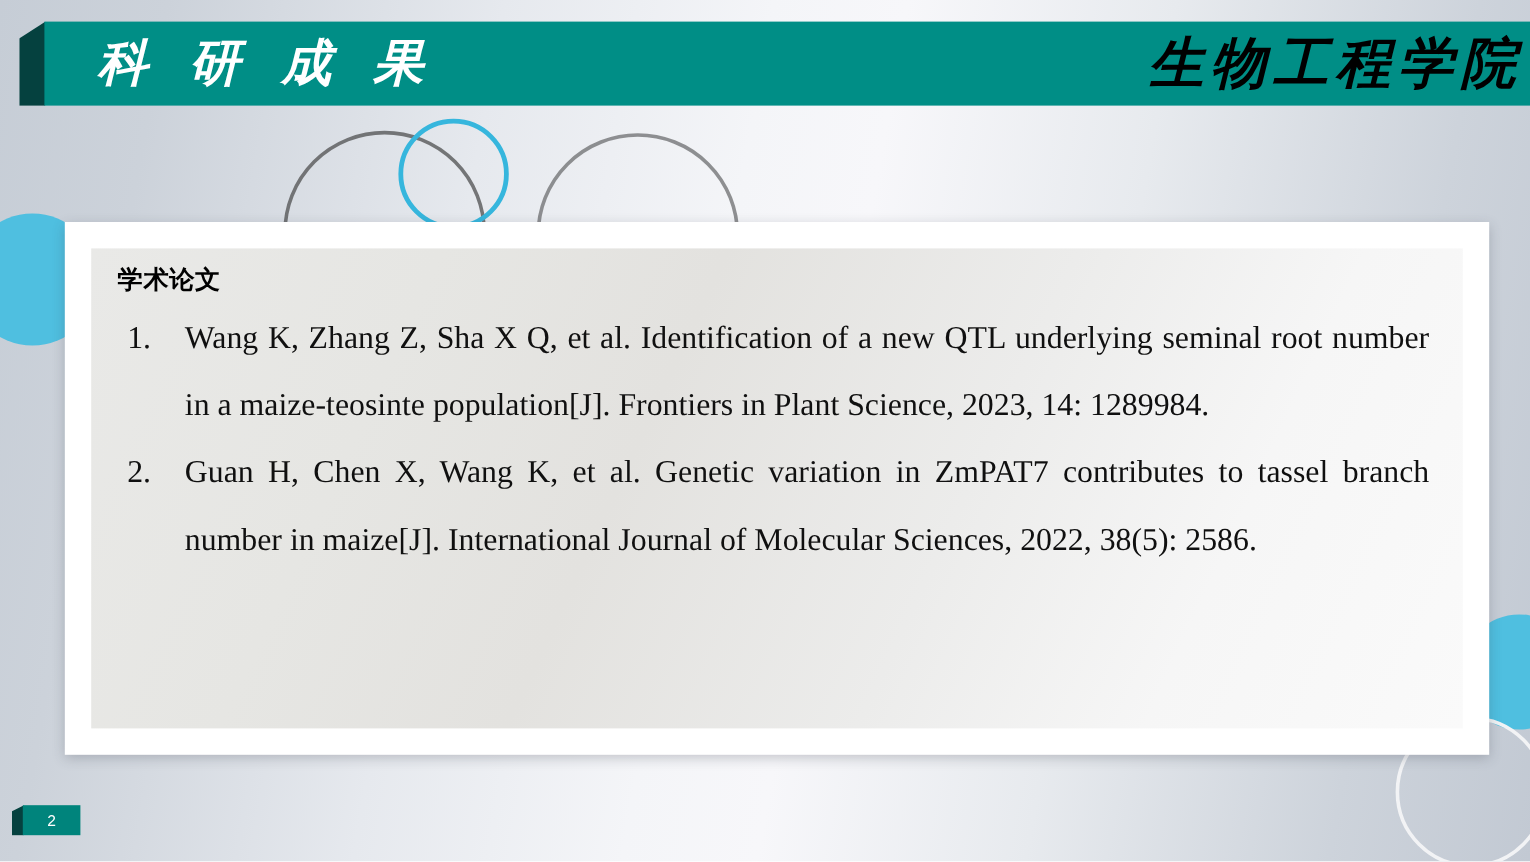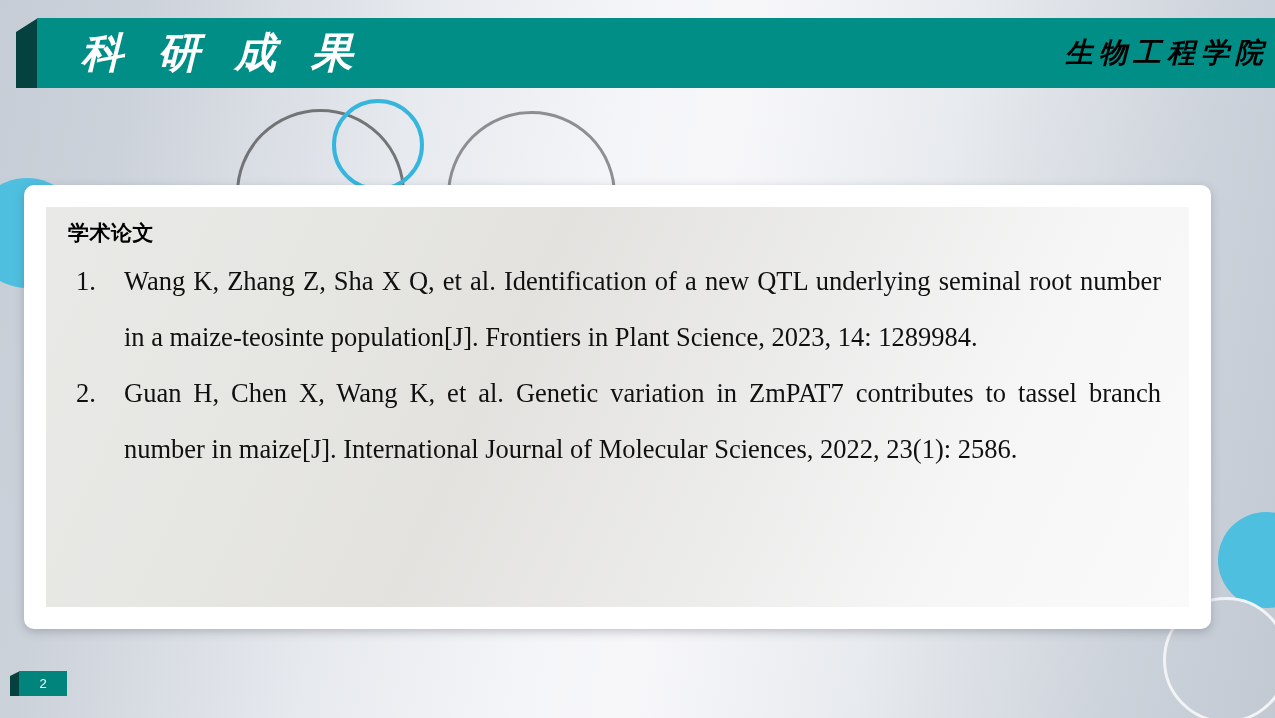--- a/index.html
+++ b/index.html
@@ -101,34 +101,34 @@
     font-style: italic;
     letter-spacing: 10px;
     white-space: nowrap;
   }
   .header-org {
     position: absolute;
     right: 22px; top: 50%;
     transform: translateY(-50%);
     color: #000000;
     font-family: "DejaVu Sans", sans-serif;
-    font-size: 28px;
+    font-size: 46px;
     font-weight: bold;
     font-style: italic;
     letter-spacing: 6px;
     white-space: nowrap;
   }
 
   
   .card {
     position: absolute;
-    left: 24px; top: 185px;
+    left: 54px; top: 185px;
     width: 1187px; height: 444px;
     background: #ffffff;
-    border-radius: 10px;
+    border-radius: 0;
     box-shadow: 0 3px 10px rgba(60, 66, 78, .28);
     box-sizing: border-box;
     padding: 22px;
   }
   .card-inner {
     position: relative;
     width: 100%; height: 100%;
     background: linear-gradient(115deg,
         #e9e9e7 0%,
         #e6e6e3 22%,
@@ -224,21 +224,21 @@
   <div class="card">
     <div class="card-inner">
       <div class="card-title">学术论文</div>
       <ol class="ref-list">
         <li class="ref-item">
           <span class="ref-num">1.</span>
           <span class="ref-text">Wang K, Zhang Z, Sha X Q, et al. Identification of a new QTL underlying seminal root number in a maize-teosinte population[J]. Frontiers in Plant Science, 2023, 14: 1289984.</span>
         </li>
         <li class="ref-item">
           <span class="ref-num">2.</span>
-          <span class="ref-text">Guan H, Chen X, Wang K, et al. Genetic variation in ZmPAT7 contributes to tassel branch number in maize[J]. International Journal of Molecular Sciences, 2022, 23(1): 2586.</span>
+          <span class="ref-text">Guan H, Chen X, Wang K, et al. Genetic variation in ZmPAT7 contributes to tassel branch number in maize[J]. International Journal of Molecular Sciences, 2022, 38(5): 2586.</span>
         </li>
       </ol>
     </div>
   </div>
 
   <div class="pagenum">
     <div class="pagenum-fold"></div>
     <div class="pagenum-box">2</div>
   </div>
 

